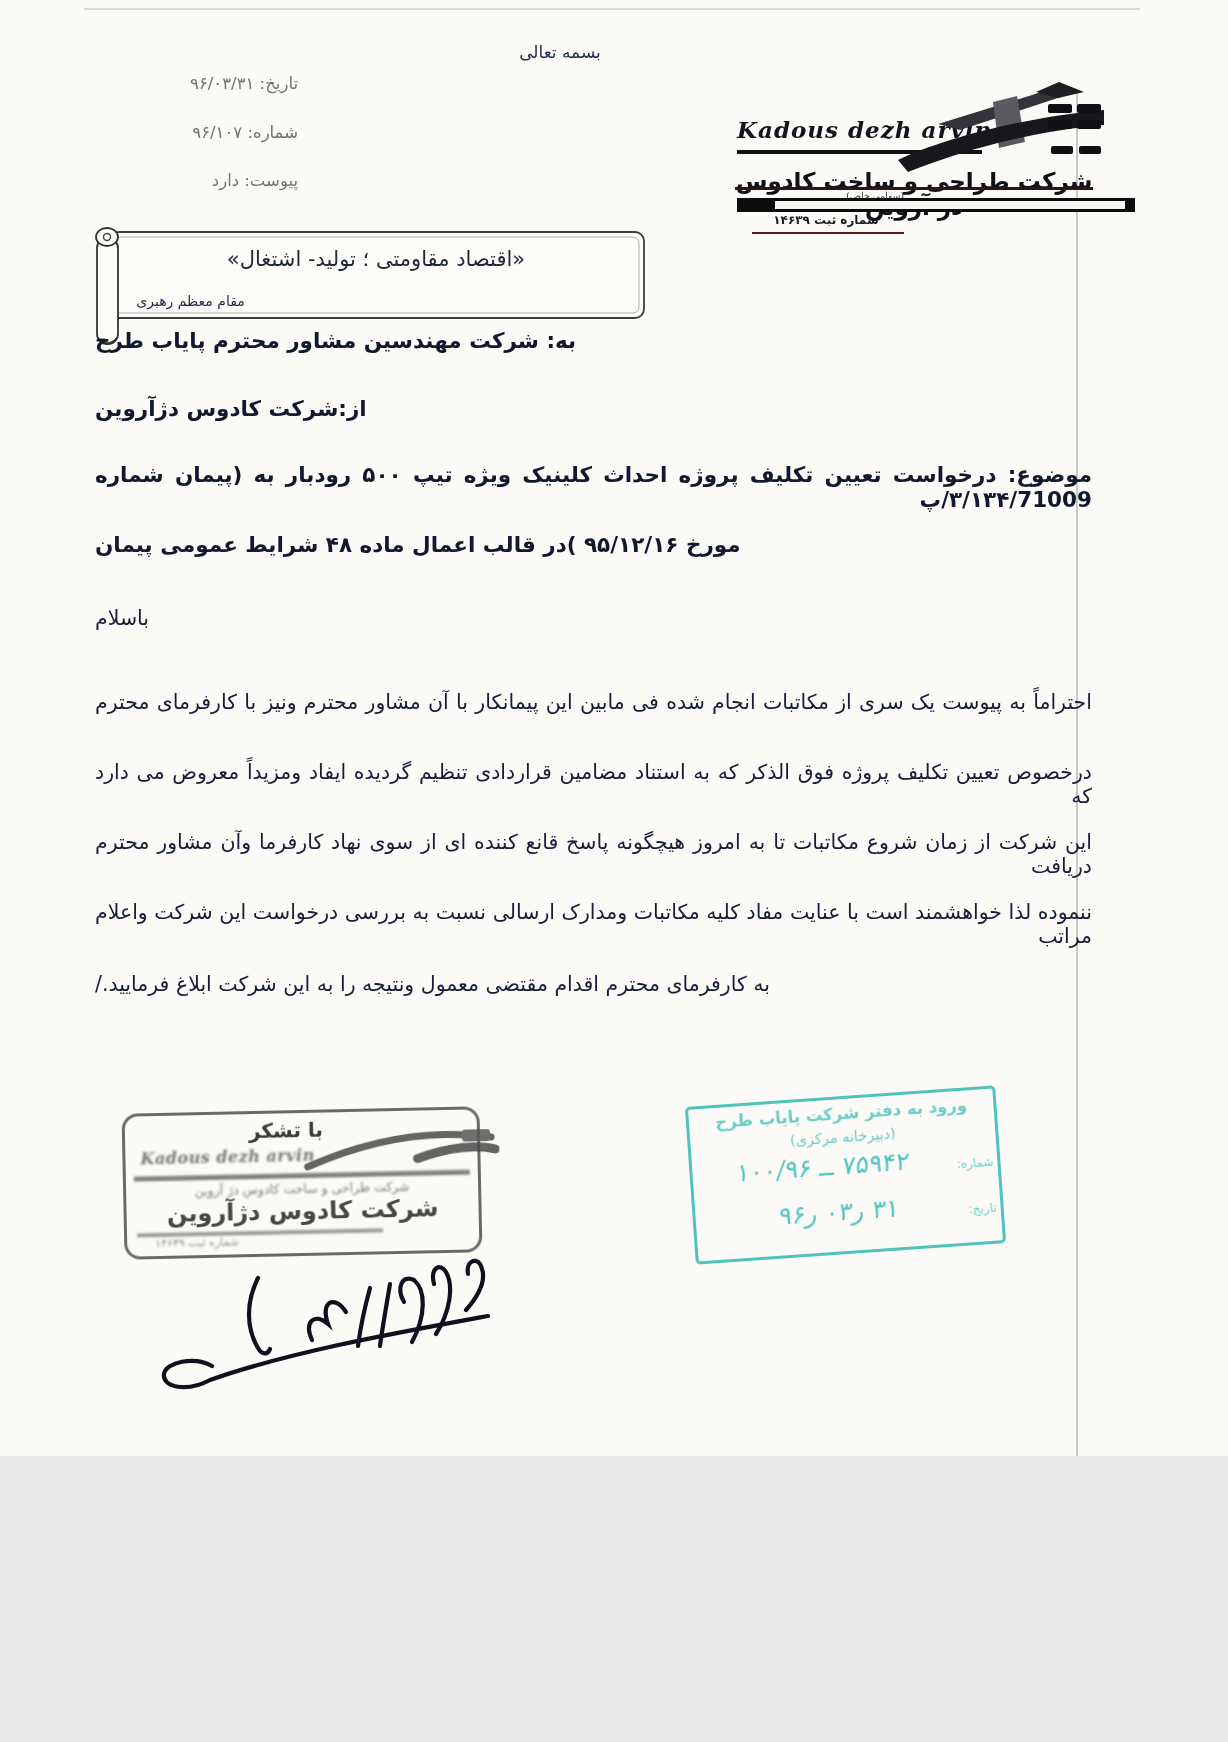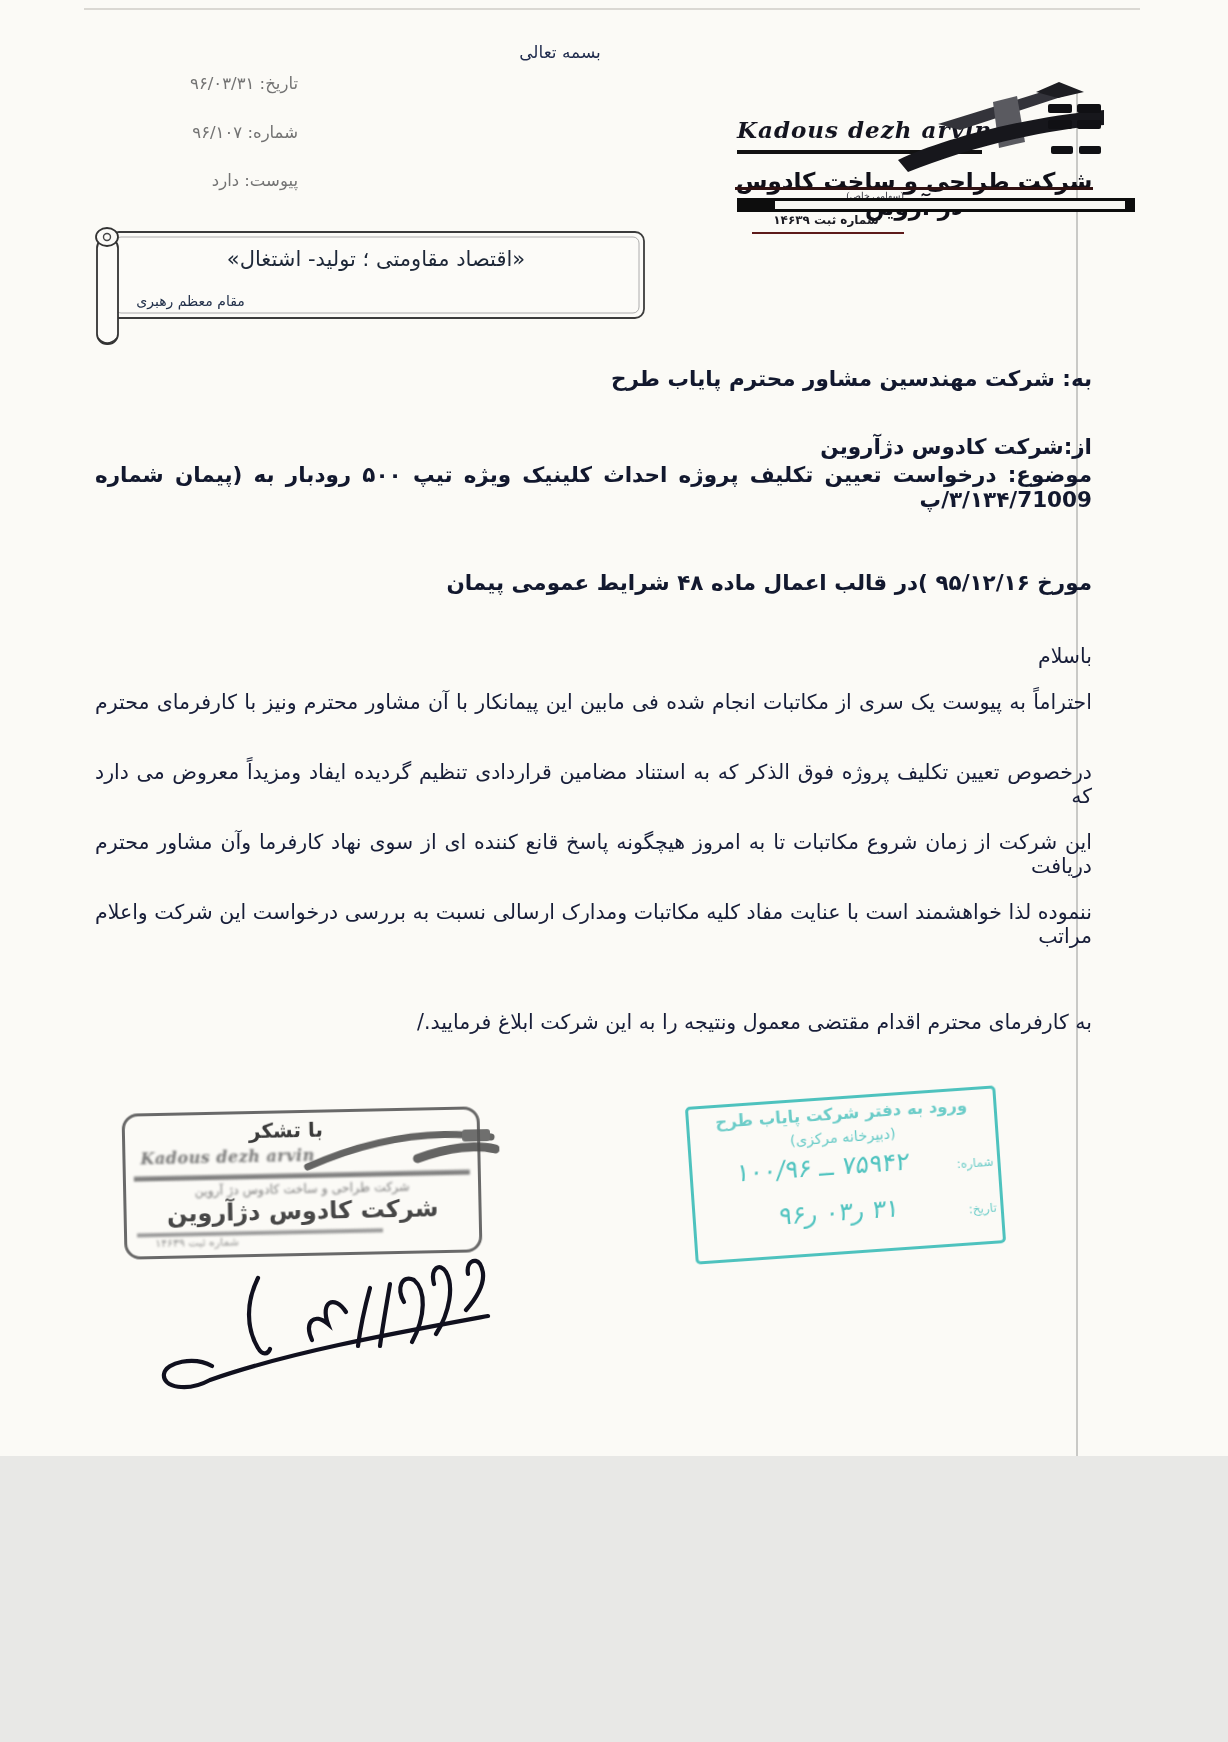--- a/index.html
+++ b/index.html
@@ -7,21 +7,21 @@
     position:relative; width:1228px; height:1456px; margin:0 auto;
     background:#fbfaf6;
     font-family:"DejaVu Sans", sans-serif;
     color:#1c2342; overflow:hidden;
   }
   .abs { position:absolute; }
   .line { position:absolute; left:95px; width:997px; direction:rtl; color:#1c2342; }
   .bold21 { font-weight:bold; font-size:21.5px; color:#12182e; }
   .body20 { font-size:20.5px; color:#171d38; }
   .jst { text-align:justify; text-align-last:justify; }
-  .rgt { text-align:right;margin-top:38px; }
+  .rgt { text-align:left; }
 
   
   .hfield { position:absolute; left:100px; width:198px; direction:rtl; text-align:right;
             font-size:16.5px; color:#737373; letter-spacing:0.2px; }
   .bismillah { position:absolute; left:480px; top:42px; width:160px; text-align:center;
                font-size:17px; color:#1e2a4c; }
 
   
   .latin-name { position:absolute; left:737px; top:116px; font-family:"DejaVu Serif", serif;
                 font-style:italic; font-weight:bold; font-size:23px; color:#14141f; letter-spacing:1px; }

